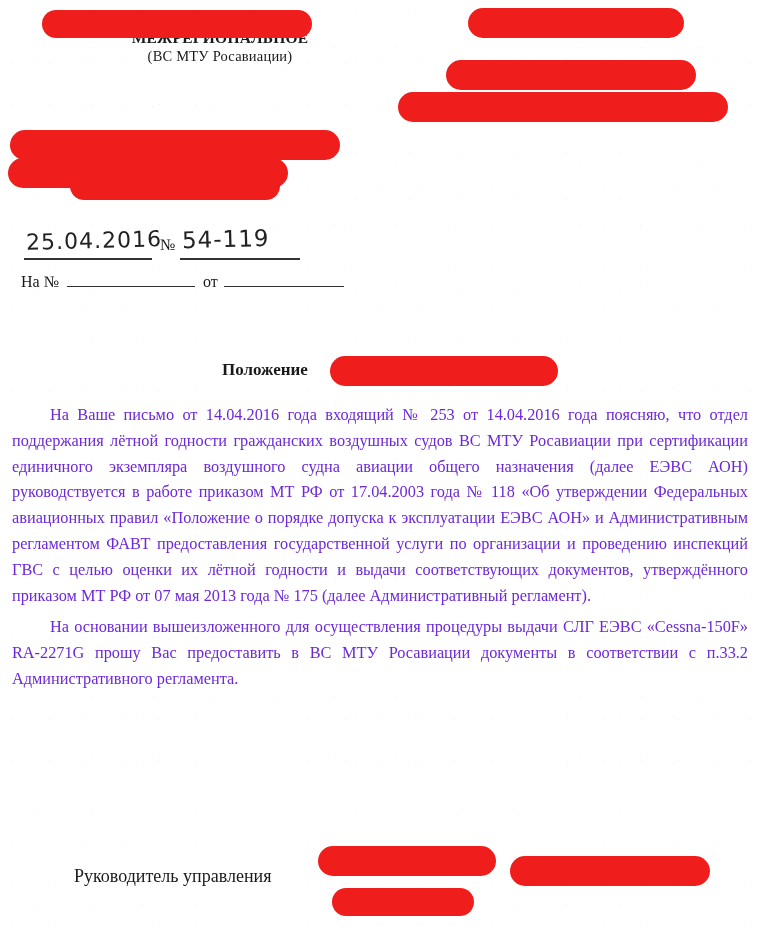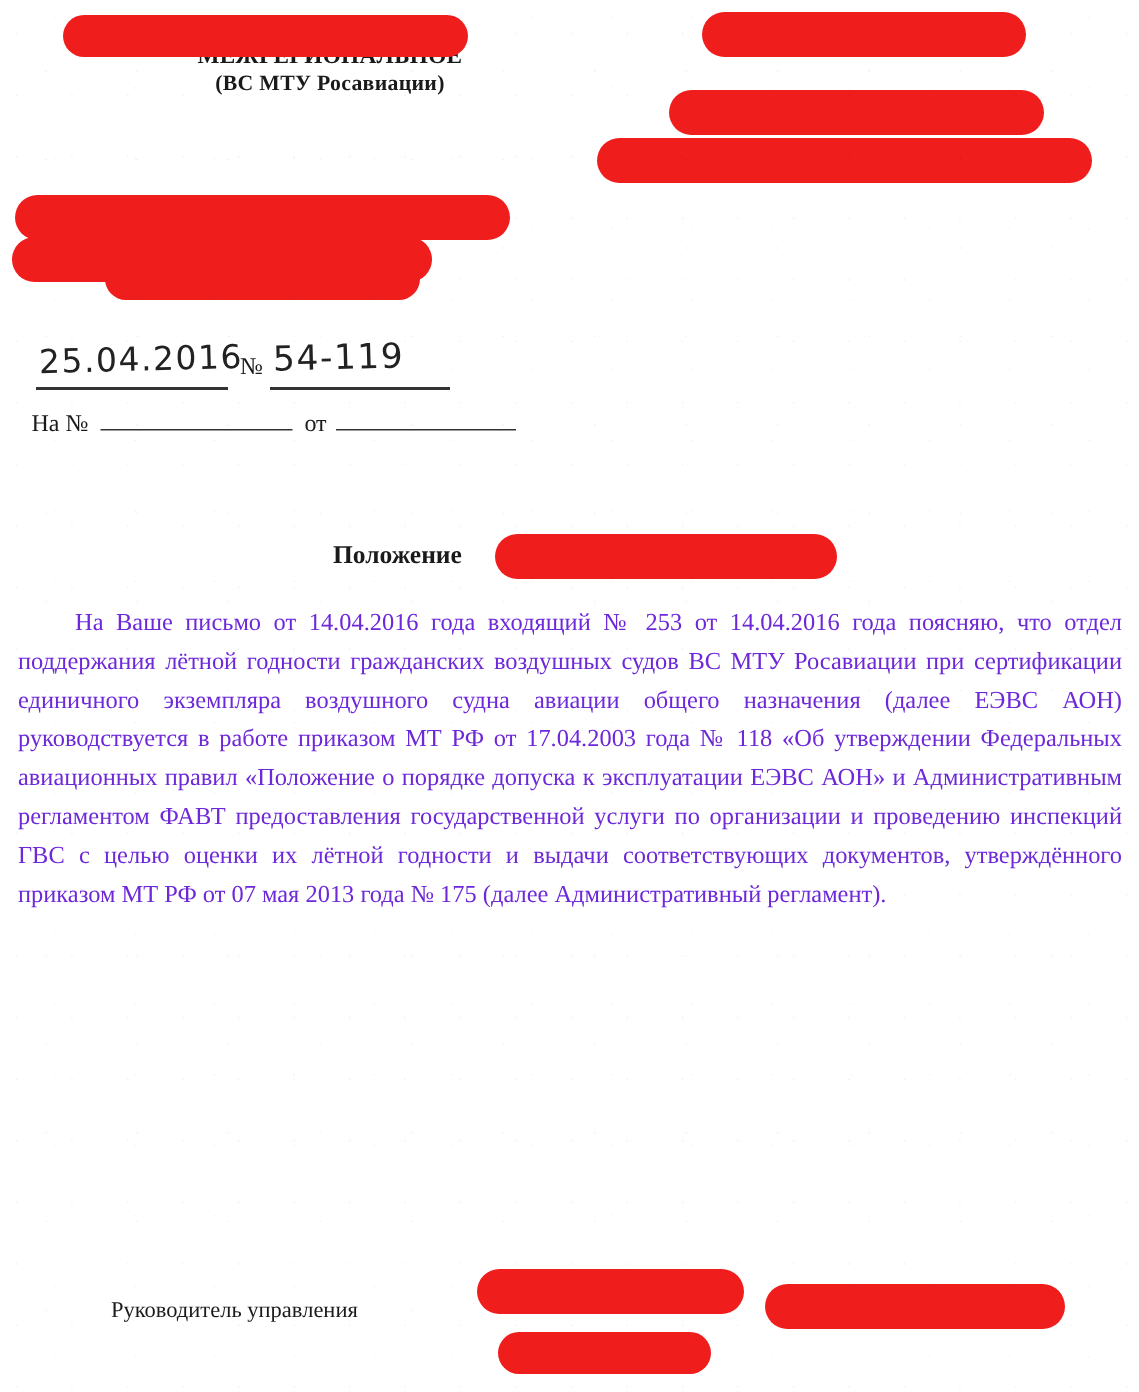--- a/index.html
+++ b/index.html
@@ -34,21 +34,21 @@
     font-size: 15.5px;
     line-height: 1.25;
     letter-spacing: 0.2px;
   }
   .letterhead .line {
     display: block;
     white-space: nowrap;
   }
   .letterhead .sub {
     font-size: 14.5px;
-    font-weight: bold;
+    font-weight: normal;
   }
 
   
   .redaction {
     position: absolute;
     background: #f01d1d;
     border-radius: 13px;
   }
 
   
@@ -118,21 +118,21 @@
     text-indent: 38px;
   }
   .body-text p.p2 { margin-top: 6px; }
   .body-text p.p3 { margin-top: 6px; }
 
   
   .signature {
     position: absolute;
     left: 74px;
     top: 866px;
-    font-size: 15px;
+    font-size: 18px;
   }
 
   
   .scan-noise {
     position: absolute;
     inset: 0;
     pointer-events: none;
     opacity: 0.05;
     background:
       radial-gradient(circle at 30% 55%, #000 0.5px, transparent 0.6px),
@@ -158,20 +158,21 @@
   <div class="hw-underline ul-num"></div>
 
   <div class="na-row">
     <span>На №</span><span class="rule rule-1"></span><span>от</span><span class="rule rule-2"></span>
   </div>
 
   <div class="salutation">Положение</div>
 
   <div class="body-text">
     <p class="p1">На Ваше письмо от 14.04.2016 года входящий № 253 от 14.04.2016 года поясняю, что отдел поддержания лётной годности гражданских воздушных судов ВС МТУ Росавиации при сертификации единичного экземпляра воздушного судна авиации общего назначения (далее ЕЭВС АОН) руководствуется в работе приказом МТ РФ от 17.04.2003 года № 118 «Об утверждении Федеральных авиационных правил «Положение о порядке допуска к эксплуатации ЕЭВС АОН» и Административным регламентом ФАВТ предоставления государственной услуги по организации и проведению инспекций ГВС с целью оценки их лётной годности и выдачи соответствующих документов, утверждённого приказом МТ РФ от 07 мая 2013 года № 175 (далее Административный регламент).</p>
+    <p class="p2">На основании вышеизложенного для осуществления процедуры выдачи СЛГ ЕЭВС «Cessna-150F» RA-2271G прошу Вас предоставить в ВС МТУ Росавиации документы в соответствии с п.33.2 Административного регламента.</p>
   </div>
 
   <div class="signature">Руководитель управления</div>
 
   <div id="redaction-layer">
       <div class="redaction" style="left: 42px; top: 10px; width: 270px; height: 28px; background: rgb(240, 29, 29); border-radius: 14px;"></div>
       <div class="redaction" style="left: 468px; top: 8px; width: 216px; height: 30px; background: rgb(240, 29, 29); border-radius: 15px;"></div>
       <div class="redaction" style="left: 446px; top: 60px; width: 250px; height: 30px; background: rgb(240, 29, 29); border-radius: 15px;"></div>
       <div class="redaction" style="left: 398px; top: 92px; width: 330px; height: 30px; background: rgb(240, 29, 29); border-radius: 15px;"></div>
       <div class="redaction" style="left: 10px; top: 130px; width: 330px; height: 30px; background: rgb(240, 29, 29); border-radius: 15px;"></div>

